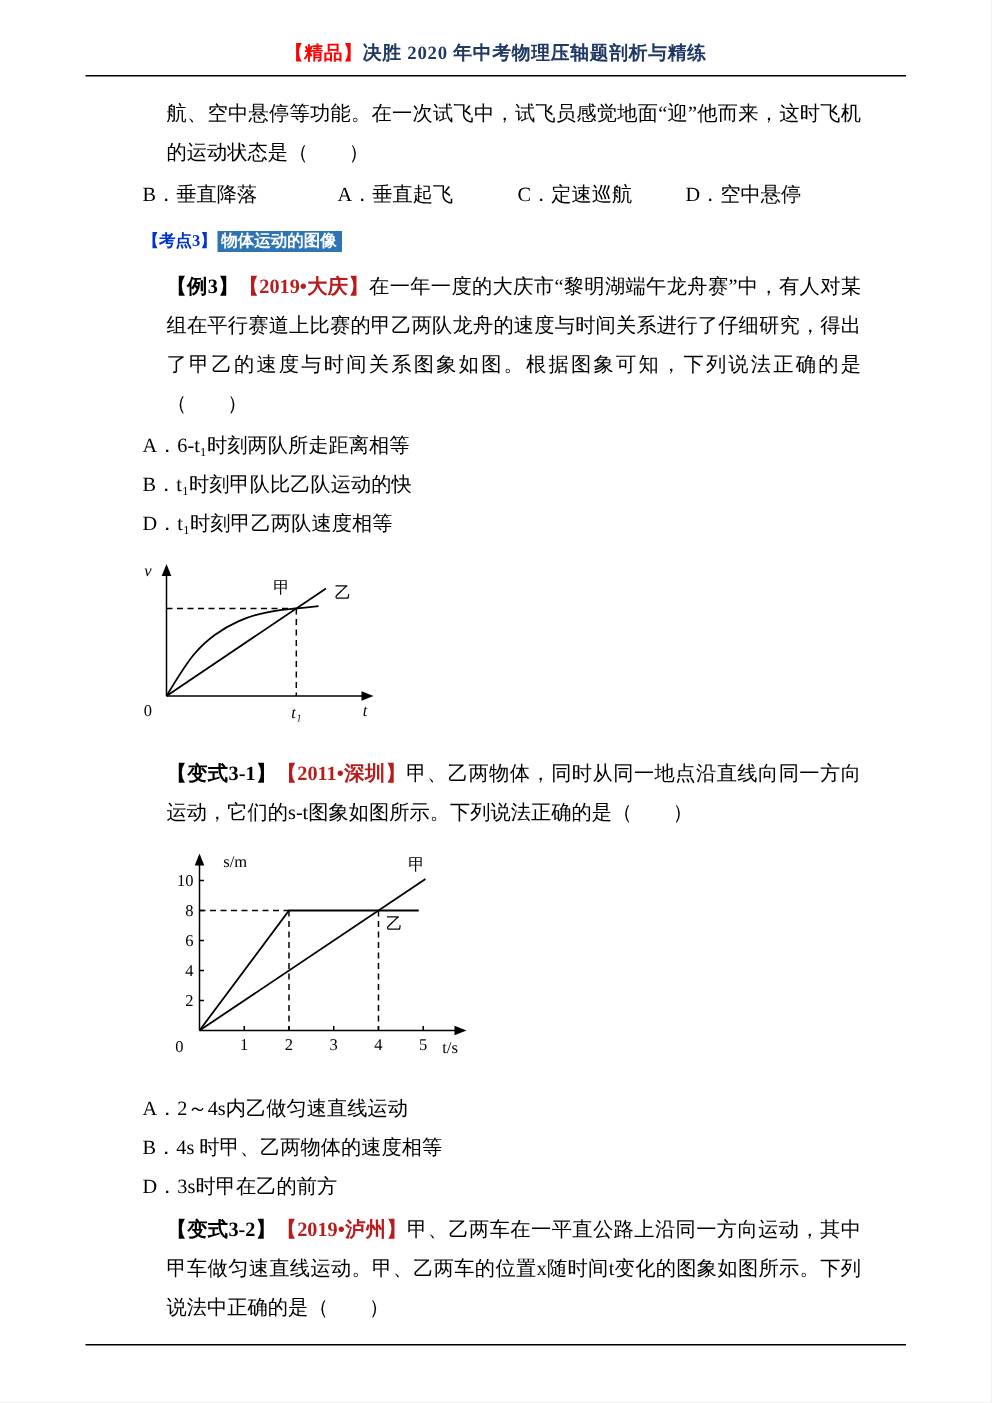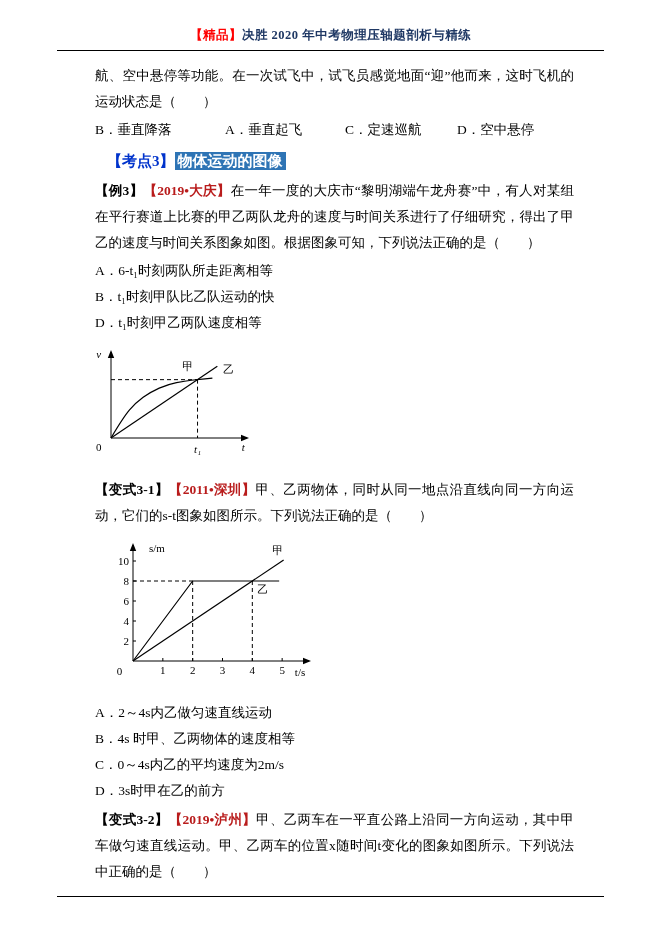--- a/index.html
+++ b/index.html
@@ -16,27 +16,27 @@
   .hdr {
     text-align:center; font-size:12.5px; font-weight:bold;
     padding-bottom:6px; border-bottom:1px solid #000; letter-spacing:0.5px;
   }
   .hdr-badge { color:#ff0000; }
   .hdr-title { color:#1f3864; }
   .content {
     padding:9px 30px 0 38px;
     font-size:13.5px; line-height:26px; text-align:justify;
   }
-  .para { margin:3px 0 2px 0; }
+  .para { margin:3px 0 2px 16px; }
   .opt-row { display:flex; margin:1px 0 1px 0; }
   .opt-row .opt { display:inline-block; }
   .opt-row .opt:nth-child(1){ width:130px; }
   .opt-row .opt:nth-child(2){ width:120px; }
   .opt-row .opt:nth-child(3){ width:112px; }
-  .kaodian { font-size:15px; font-weight:bold; margin:5px 0 4px 12px; line-height:26px; }
+  .kaodian { font-size:11px; font-weight:bold; margin:5px 0 4px 0; line-height:26px; }
   .kd-tag { color:#0033cc; }
   .kd-title { background:#2e74b5; color:#ffffff; padding:1px 3px; }
   .tag { font-weight:bold; }
   .src { color:#b91c1c; font-weight:bold; }
   .opt-list { margin:1px 0; }
   .opt-line { margin:0; line-height:26px; }
   figure.chart { margin:6px 0 4px -6px; }
   figure.chart2 { margin-left:10px; }
   svg text { font-family:"Liberation Serif","DejaVu Serif",serif; }
   .footer-line {
@@ -136,21 +136,20 @@
           <text x="195.0508474576271" y="141" text-anchor="middle" font-size="11" fill="#000" font-style="normal">t/s</text>
           <text x="14.576271186440678" y="140" text-anchor="middle" font-size="11" fill="#000" font-style="normal">0</text>
           <text x="172.6779661016949" y="19" text-anchor="middle" font-size="11" fill="#000" font-style="normal">甲</text>
           <text x="157.76271186440675" y="58" text-anchor="middle" font-size="11" fill="#000" font-style="normal">乙</text>
         </svg>
     </figure>
 
     <div class="opt-list">
       <p class="opt-line">A．2～4s内乙做匀速直线运动</p>
       <p class="opt-line">B．4s 时甲、乙两物体的速度相等</p>
-      <p class="opt-line">C．0～4s内乙的平均速度为2m/s</p>
       <p class="opt-line">D．3s时甲在乙的前方</p>
     </div>
 
     <p class="para">
       <span class="tag">【变式3-2】</span><span class="src">【2019•泸州】</span><span>甲、乙两车在一平直公路上沿同一方向运动，其中甲车做匀速直线运动。甲、乙两车的位置x随时间t变化的图象如图所示。下列说法中正确的是（　　）</span>
     </p>
 
   </main>
 
   <div class="footer-line"></div>

